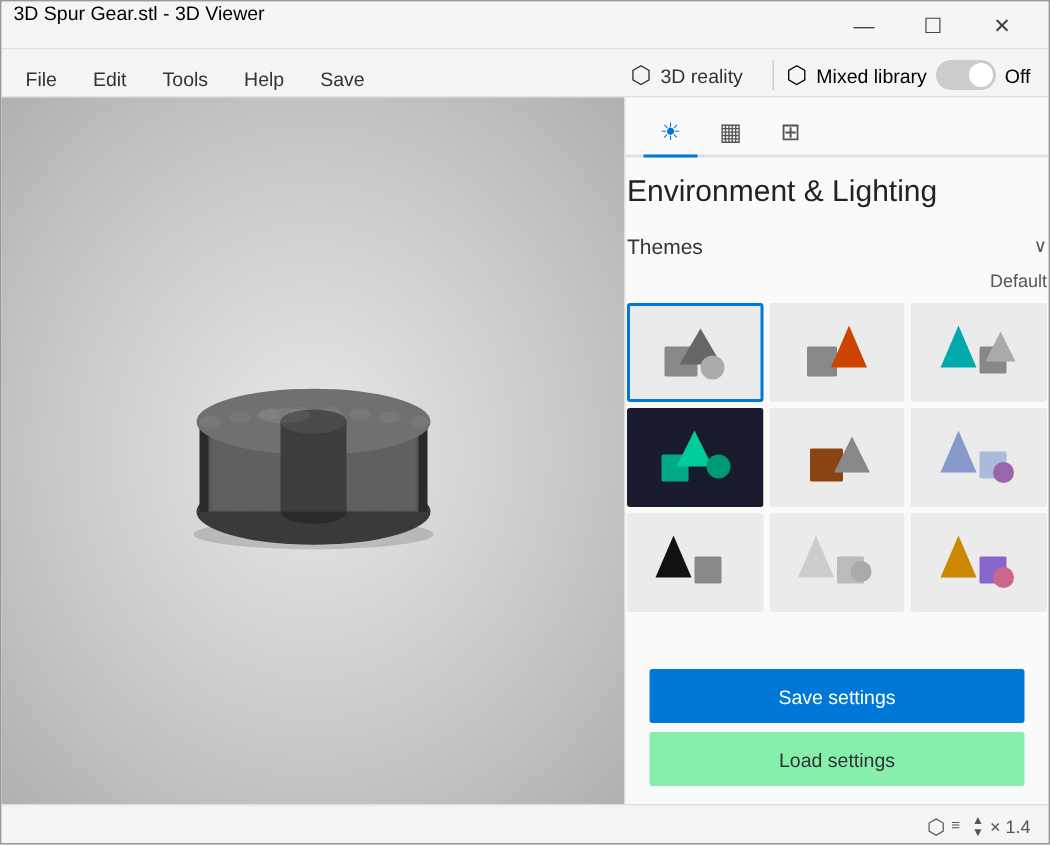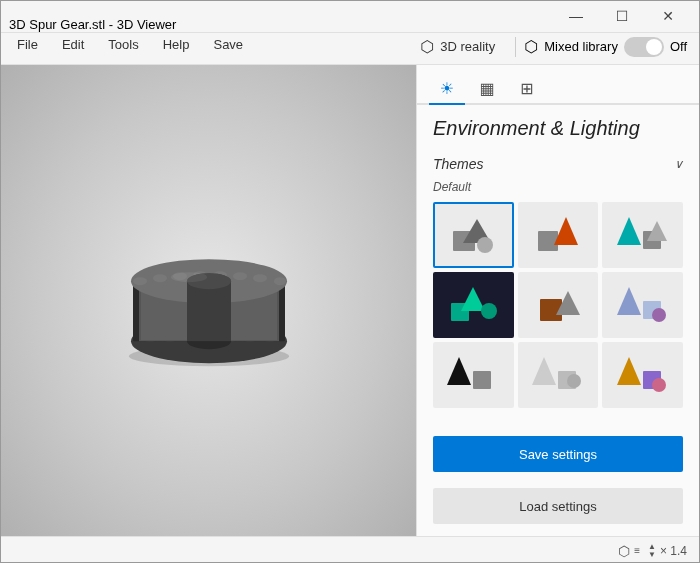--- a/index.html
+++ b/index.html
@@ -11,21 +11,21 @@
       background: #f0f0f0;
       overflow: hidden;
       border: 1px solid #999;
     }
 
     
     #titlebar {
       height: 32px;
       background: #f5f5f5;
       display: flex;
-      align-items: flex-end;
+      align-items: flex-start;
       justify-content: space-between;
       padding: 0 8px;
       border-bottom: 1px solid #e0e0e0;
     }
     #titlebar-controls {
       display: flex;
       gap: 0;
     }
     .titlebar-btn {
       width: 46px;
@@ -36,21 +36,21 @@
       cursor: pointer;
       font-size: 14px;
       color: #444;
     }
 
     
     #menubar {
       height: 32px;
       background: #f5f5f5;
       display: flex;
-      align-items: flex-start;
+      align-items: flex-end;
       padding: 0 4px;
       border-bottom: 1px solid #e0e0e0;
     }
     .menu-item {
       padding: 4px 12px;
       cursor: pointer;
       color: #333;
       font-size: 13px;
     }
     .menubar-spacer { flex: 1; }
@@ -151,24 +151,23 @@
       border-bottom: 2px solid transparent;
       margin-bottom: -2px;
     }
     .panel-tab.active {
       color: #0078d7;
       border-bottom: 2px solid #0078d7;
     }
 
     
     #panel-content {
-      padding: 12px 16px;
+      padding: 12px 1px;
       flex: 1;
       overflow-y: auto;
-      font-style: italic;
     }
     #panel-title {
       font-size: 20px;
       font-weight: 300;
       color: #222;
       margin-bottom: 16px;
     }
     .section-header {
       display: flex;
       align-items: center;
@@ -181,20 +180,21 @@
     }
     .chevron {
       font-size: 12px;
       color: #555;
       cursor: pointer;
     }
     .default-label {
       font-size: 12px;
       color: #555;
       margin-bottom: 8px;
+      text-align: right;
     }
 
     
     .themes-grid {
       display: grid;
       grid-template-columns: repeat(3, 1fr);
       gap: 4px;
       margin-bottom: 16px;
     }
     .theme-cell {
@@ -211,38 +211,38 @@
     }
     .theme-cell.selected {
       border: 2px solid #0078d7;
     }
 
     
     .panel-buttons {
       padding: 0 16px 12px;
       display: flex;
       flex-direction: column;
-      gap: 16px;
+      gap: 6px;
       justify-content: space-between;
     }
     .btn-primary {
       width: 100%;
       height: 36px;
       background: #0078d7;
       color: white;
       border: none;
       cursor: pointer;
       font-size: 13px;
       font-family: inherit;
       border-radius: 2px;
     }
     .btn-secondary {
       width: 100%;
       height: 36px;
-      background: #e5e5e5;
+      background: #86efac;
       color: #333;
       border: none;
       cursor: pointer;
       font-size: 13px;
       font-family: inherit;
       border-radius: 2px;
     }
 
     
     #statusbar {

